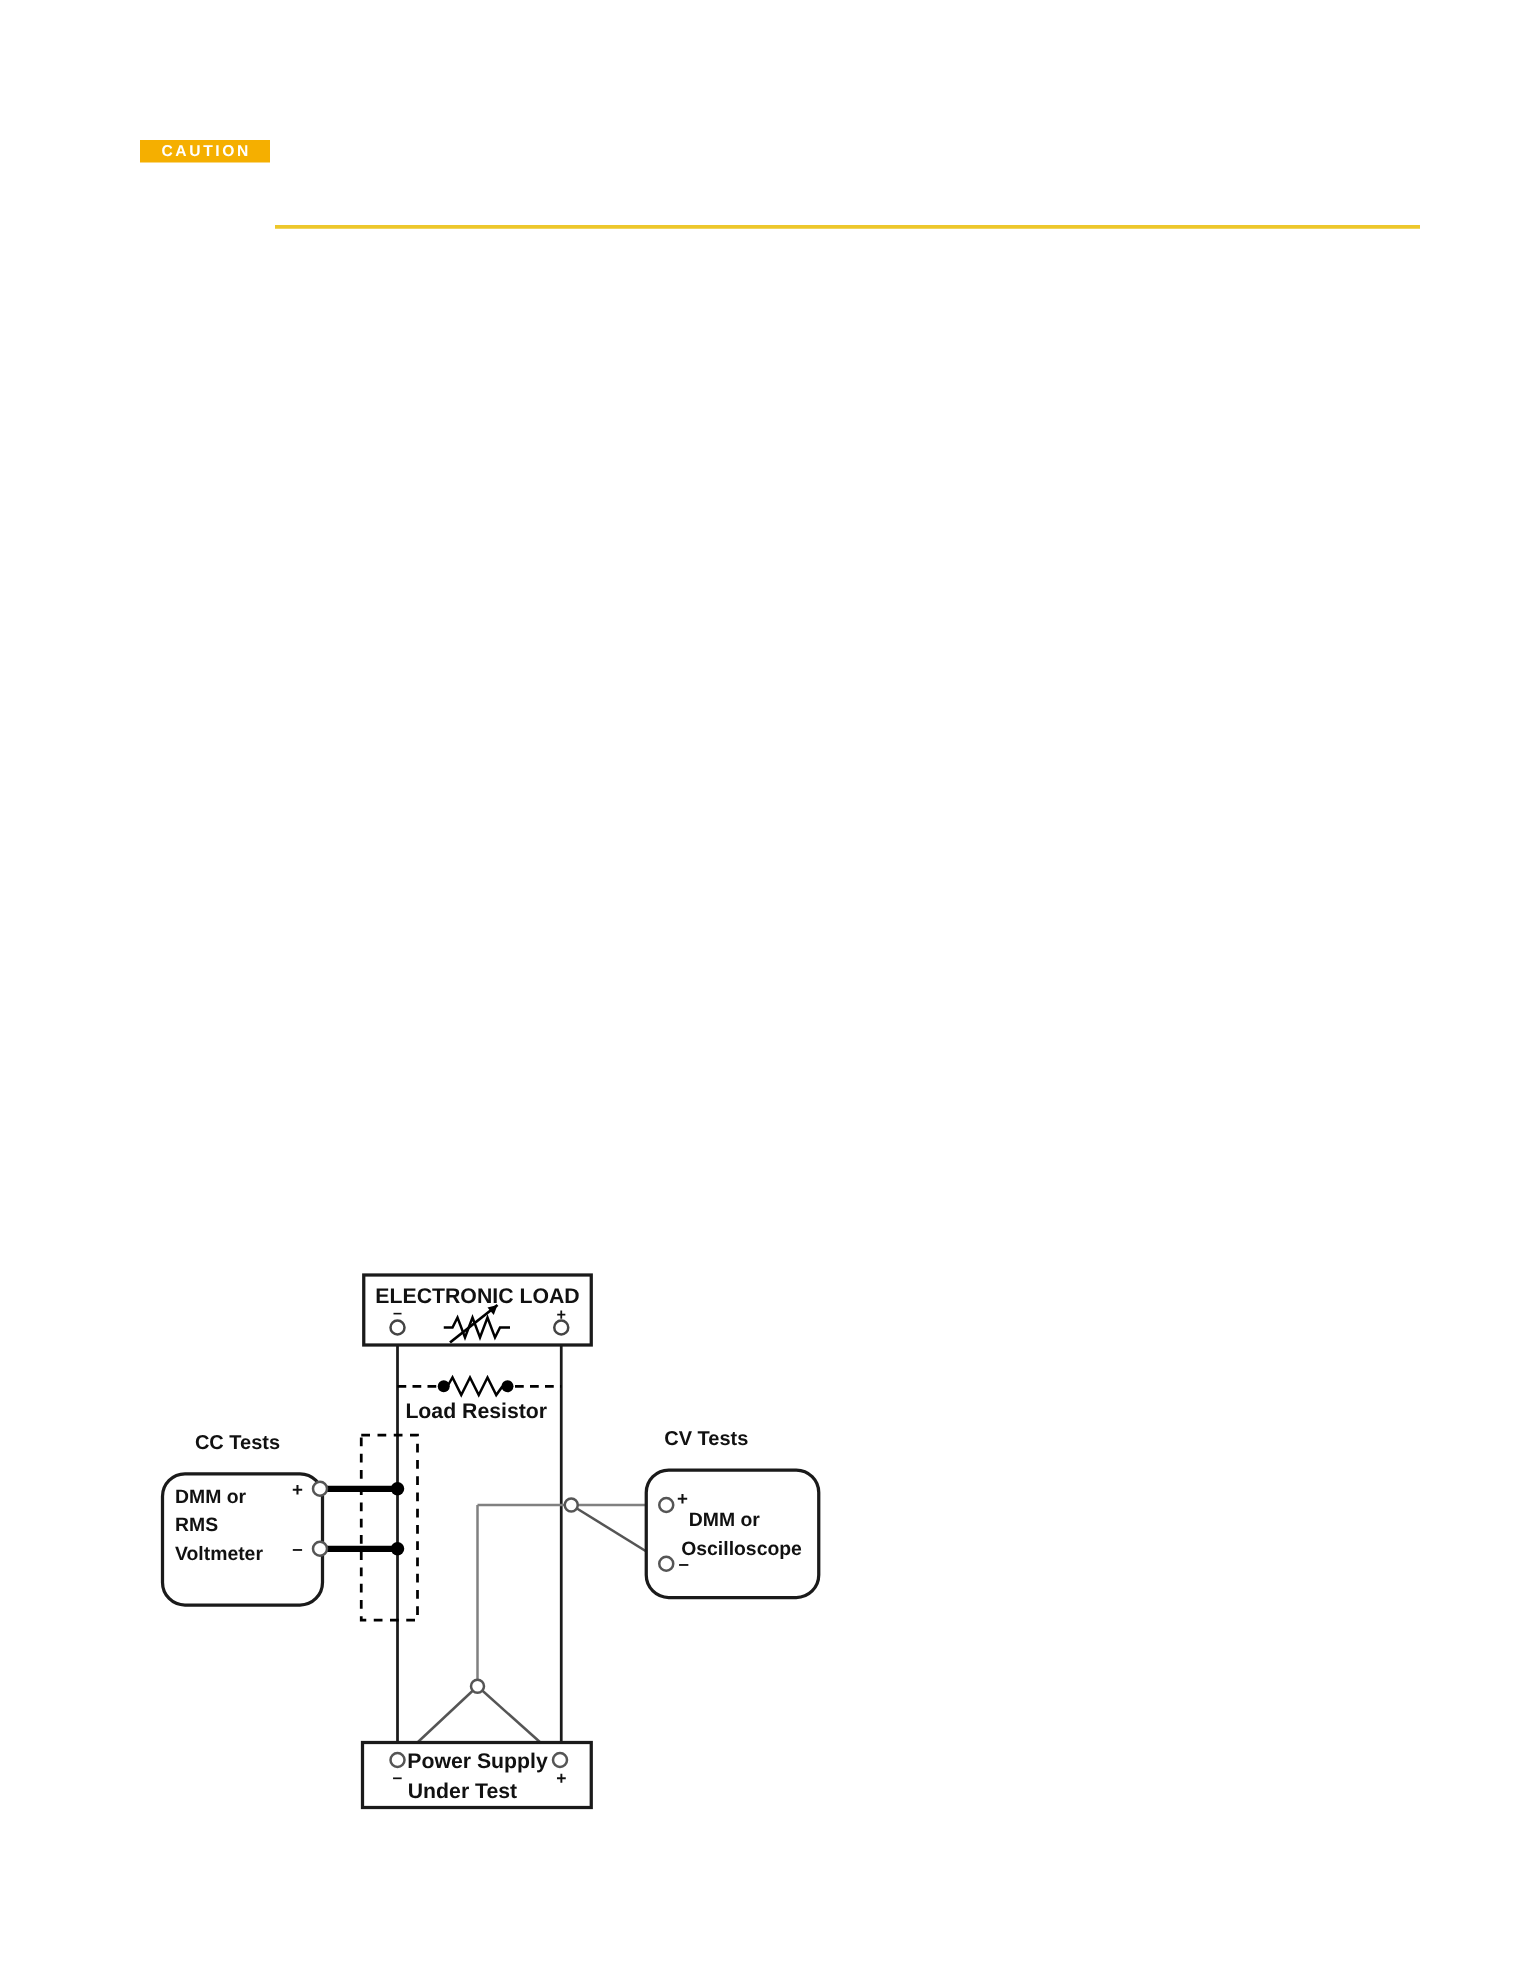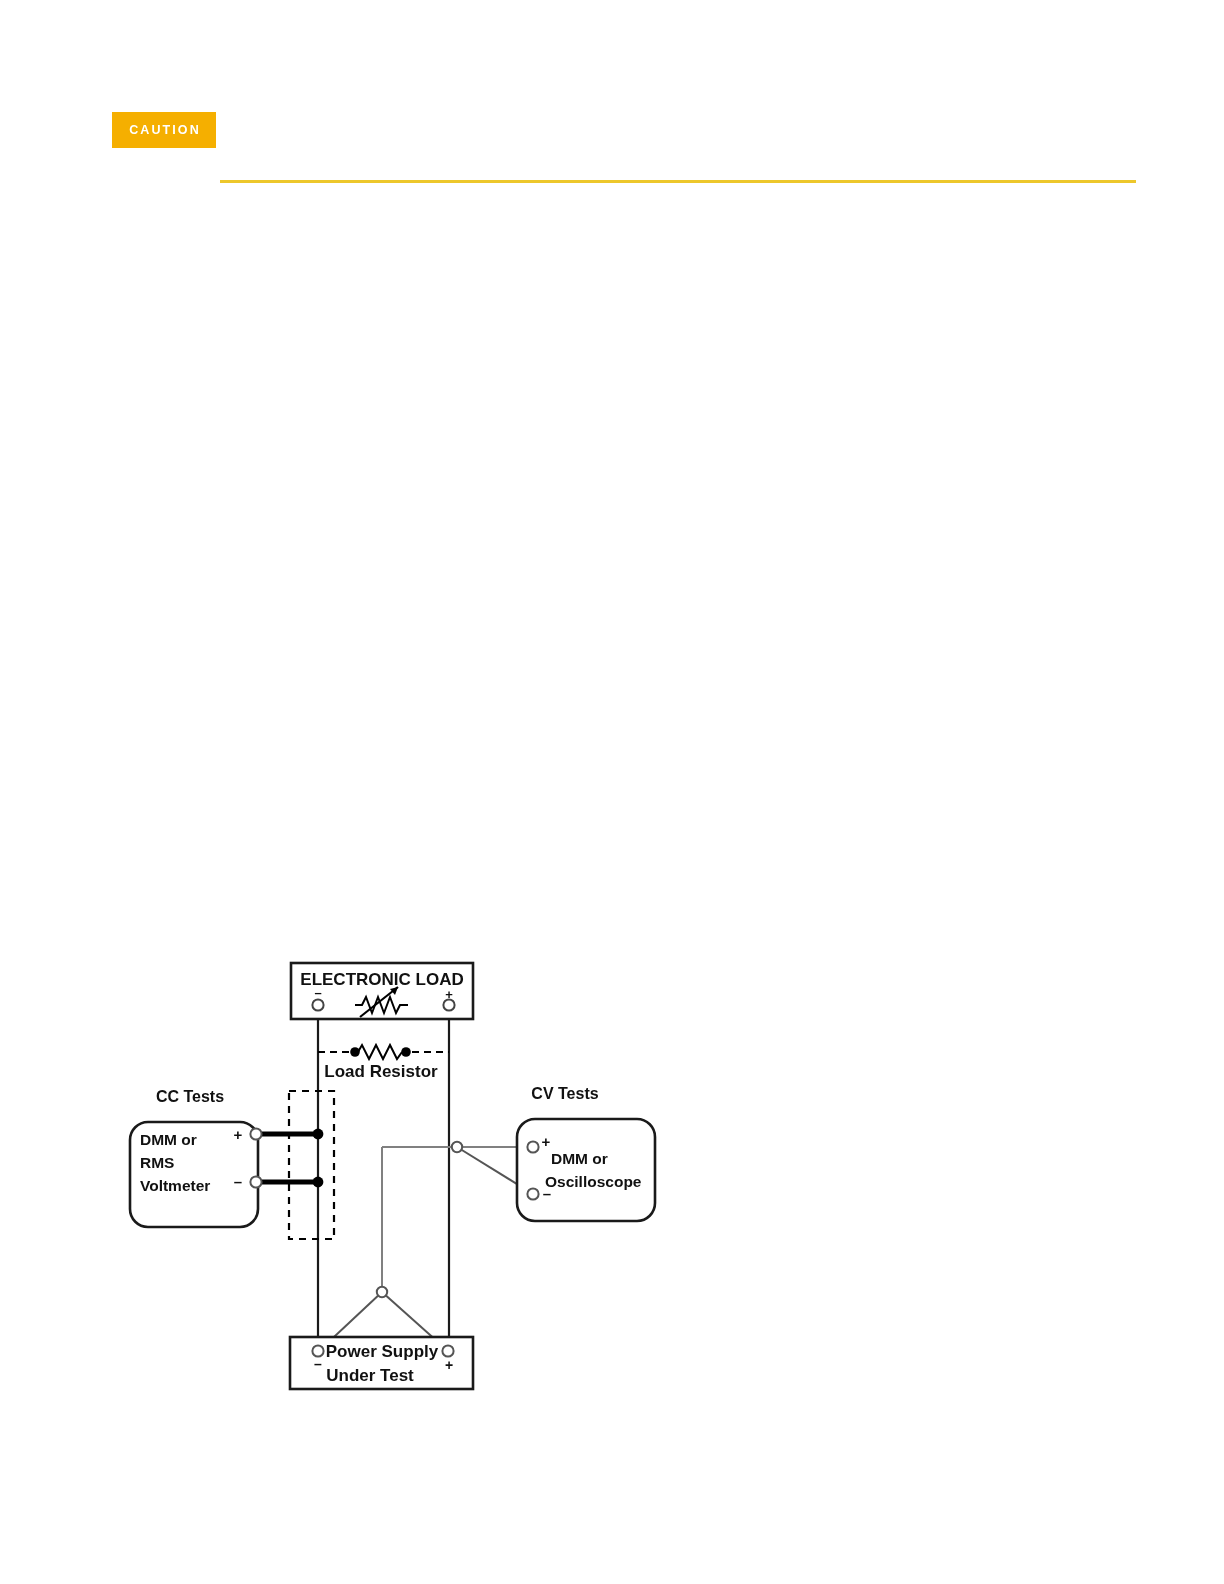--- a/index.html
+++ b/index.html
@@ -19,21 +19,21 @@
     inset: 0;
     background: #ffffff;
   }
 
   
   .caution-badge {
     position: absolute;
     left: 112px;
     top: 112px;
     width: 104px;
-    height: 36px;
+    height: 18px;
     background: #F5AF00;
     color: #ffffff;
     font-size: 12.5px;
     font-weight: bold;
     letter-spacing: 2.1px;
     display: flex;
     align-items: center;
     justify-content: center;
     box-sizing: border-box;
     padding-left: 2px;
@@ -44,21 +44,21 @@
     top: 180px;
     width: 916px;
     height: 3px;
     background: #EDC72B;
   }
 
   
   .figure {
     position: absolute;
     left: 0px;
-    top: 919px;
+    top: 976px;
     width: 1224px;
     height: 520px;
   }
   .figure svg {
     display: block;
   }
 
   
   .dg-label {
     font-family: "Liberation Sans", sans-serif;

